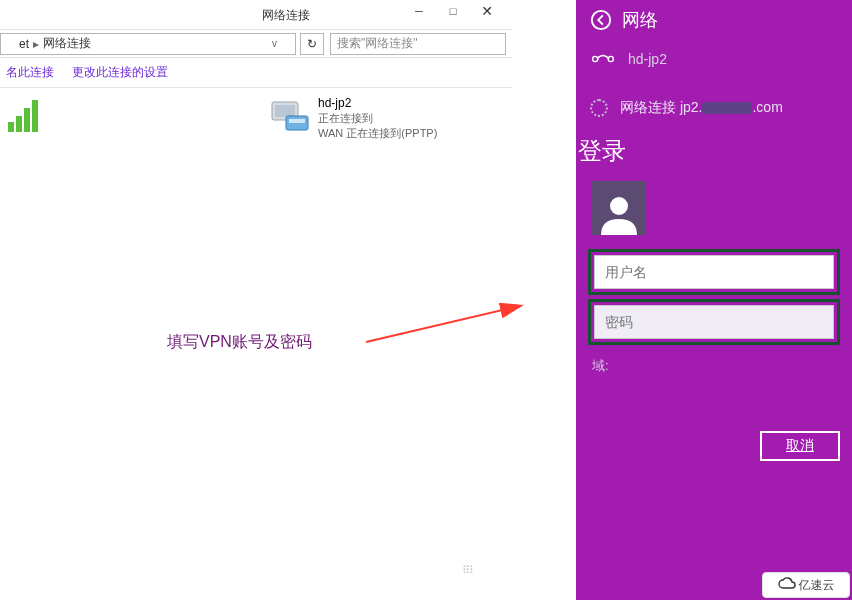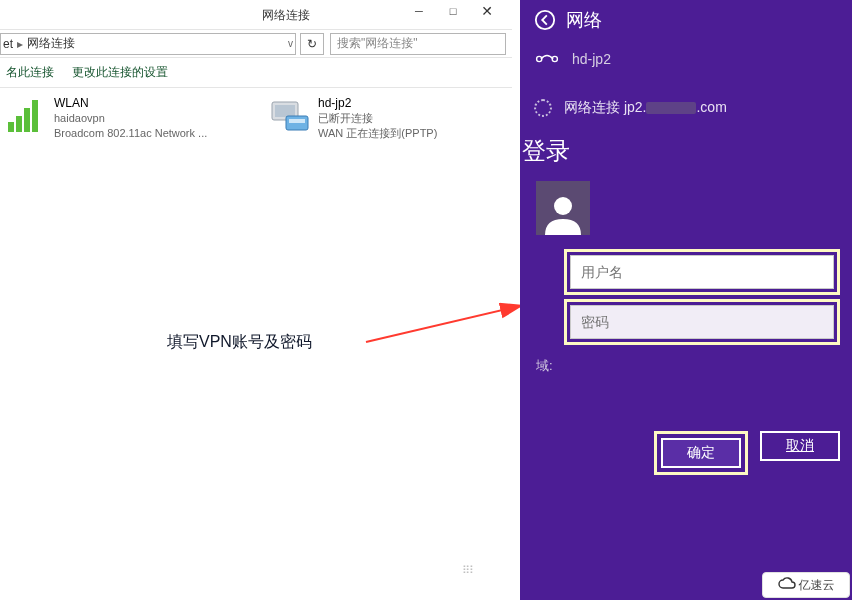--- a/index.html
+++ b/index.html
@@ -8,67 +8,67 @@
 
   
   .win { position:absolute; left:0; top:0; width:512px; height:600px; background:#fff; }
   .titlebar { height:30px; background:#fff; border-bottom:1px solid #e5e5e5; position:relative; }
   .titlebar .title { position:absolute; left:60px; right:0; text-align:center; line-height:30px; font-size:12px; color:#333; }
   .win-controls { position:absolute; right:8px; top:0; display:flex; gap:0; }
   .win-btn { width:34px; height:22px; display:flex; align-items:center; justify-content:center; font-size:11px; color:#333; }
   .win-btn.x { font-size:14px; }
 
   .addrbar { height:28px; border-bottom:1px solid #e5e5e5; display:flex; align-items:center; }
-  .addrbox { flex:1; height:22px; border:1px solid #b5b5b5; margin:0 4px 0 0; display:flex; align-items:center; padding:0 2px; font-size:12px; color:#333; }
+  .addrbox { flex:1; height:22px; border:1px solid #b5b5b5; margin:0 4px 0 0; display:flex; align-items:center; padding:0 18px; font-size:12px; color:#333; }
   .addrbox .sep { margin:0 4px; color:#666; }
   .addrbox .chev { margin-left:auto; color:#666; font-size:10px; }
   .refresh-btn { width:24px; height:22px; border:1px solid #b5b5b5; margin-right:6px; display:flex; align-items:center; justify-content:center; color:#333; }
   .searchbox { width:176px; height:22px; border:1px solid #b5b5b5; margin-right:6px; display:flex; align-items:center; padding:0 6px; color:#888; font-size:12px; }
 
-  .toolbar { height:30px; background:#fff; border-bottom:1px solid #e5e5e5; display:flex; align-items:center; padding:0 6px; gap:18px; color:#14532d; }
+  .toolbar { height:30px; background:#fff; border-bottom:1px solid #e5e5e5; display:flex; align-items:center; padding:0 6px; gap:18px; color:#6d28d9; }
 
   .panel { padding:8px 6px; display:flex; gap:34px; }
   .nc-item { display:flex; gap:8px; width:230px; }
   .nc-icon { width:40px; height:40px; }
   .nc-text { line-height:15px; }
   .nc-text .l1 { color:#000; font-size:12px; }
   .nc-text .l2, .nc-text .l3 { color:#666; font-size:11px; }
 
   
   .wlan-svg { width:40px; height:40px; }
   
   .device-svg { width:40px; height:40px; }
 
   
-  .anno-text { position:absolute; left:167px; top:332px; color:#0f172a; font-size:16px; }
+  .anno-text { position:absolute; left:167px; top:332px; color:#701a75; font-size:16px; }
   .anno-arrow { position:absolute; left:364px; top:300px; }
 
   
   .corner-marks { position:absolute; left:462px; top:564px; color:#bfbfbf; font-size:11px; letter-spacing:-1px; }
 
   
-  .charm { position:absolute; right:0; top:0; width:332px; height:600px; background:#4c1d95; color:#fff; }
+  .charm { position:absolute; right:0; top:0; width:276px; height:600px; background:#a21caf; color:#fff; }
   .charm-head { padding:8px 14px 4px 14px; display:flex; align-items:center; gap:10px; border-bottom:1px solid transparent; }
   .charm-head-icon { width:22px; height:22px; }
   .charm-head-text { font-size:18px; font-weight:300; }
 
   .net-row { display:flex; align-items:center; gap:12px; padding:12px 14px; color:#d6cfe2; font-size:14px; }
   .net-row .nicon { width:26px; height:20px; color:#fff; display:flex; align-items:center; }
 
   .connecting-row { display:flex; align-items:center; gap:12px; padding:18px 14px 8px 14px; color:#e9e2f3; font-size:14px; }
   .spinner { width:18px; height:18px; border-radius:50%; border:2px dotted #c9bede; display:inline-block; }
   .blur { display:inline-block; width:50px; height:12px; background:#5e4287; border-radius:2px; vertical-align:middle; }
 
   .login-title { font-size:24px; font-weight:300; padding:10px 14px 14px 2px; }
 
   .form-zone { margin:0 12px; }
   .avatar { width:54px; height:54px; background:#5b4a72; margin-left:4px; margin-bottom:14px; display:flex; align-items:flex-end; justify-content:center; }
   .avatar svg { width:44px; height:44px; }
 
-  .hl-box { border:3px solid #fef9c3; padding:3px; margin-bottom:4px;margin-left:32px; }
+  .hl-box { border:3px solid #14532d; padding:3px; margin-bottom:4px; }
   .field { width:100%; height:34px; border:1px solid #c9c9c9; background:#fff; color:#666; font-size:14px; padding:0 10px; outline:none; }
   .field.pwd { background:#f1edf6; }
 
   .domain-line { padding:8px 4px 0 4px; color:#d6cfe2; font-size:13px; }
 
   .action-zone { margin:56px 12px 0 12px; display:flex; justify-content:flex-end; gap:12px; }
   .pbtn { width:80px; height:30px; border:2px solid #fff; display:flex; align-items:center; justify-content:center; color:#fff; font-size:14px; }
   .pbtn.primary { background:#5a2ea6; }
   .pbtn.secondary { background:transparent;text-decoration:underline; }
   .hl-box.btn { padding:4px; display:inline-block; margin-bottom:0; }
@@ -113,39 +113,34 @@
 
       <div class="nc-item">
         <div class="nc-icon">
           <svg class="wlan-svg" viewBox="0 0 40 40">
             <rect x="2" y="26" width="6" height="10" fill="#5bbf3a"></rect>
             <rect x="10" y="20" width="6" height="16" fill="#5bbf3a"></rect>
             <rect x="18" y="12" width="6" height="24" fill="#5bbf3a"></rect>
             <rect x="26" y="4" width="6" height="32" fill="#5bbf3a"></rect>
           </svg>
         </div>
-        <div class="nc-text">
-          <div class="l1">WLAN</div>
-          <div class="l2">haidaovpn</div>
-          <div class="l3">Broadcom 802.11ac Network ...</div>
-        </div>
       </div>
 
       <div class="nc-item">
         <div class="nc-icon">
           <svg class="device-svg" viewBox="0 0 40 40">
             <rect x="2" y="6" width="26" height="18" rx="2" fill="#d9dde2" stroke="#9aa3ad"></rect>
             <rect x="5" y="9" width="20" height="12" fill="#b9c6d3"></rect>
             <rect x="16" y="20" width="22" height="14" rx="2" fill="#6eb2e4" stroke="#3a7db5"></rect>
             <rect x="19" y="23" width="16" height="4" fill="#cfe7f8"></rect>
           </svg>
         </div>
         <div class="nc-text">
           <div class="l1">hd-jp2</div>
-          <div class="l2">已断开连接</div>
+          <div class="l2">正在连接到</div>
           <div class="l3">WAN 正在连接到(PPTP)</div>
         </div>
       </div>
 
     </div>
 
     <div class="anno-text">填写VPN账号及密码</div>
     <svg class="anno-arrow" width="168" height="50">
       <defs>
         <marker id="ah" markerWidth="12" markerHeight="12" refX="10" refY="4" orient="auto">
@@ -202,23 +197,20 @@
         <input class="field" placeholder="用户名" style="">
       </div>
       <div class="hl-box">
         <input class="field pwd" type="password" placeholder="密码" style="">
       </div>
 
       <div class="domain-line">域:</div>
     </div>
 
     <div class="action-zone">
-      <div class="hl-box btn">
-        <div class="pbtn primary">确定</div>
-      </div>
       <div class="pbtn secondary">取消</div>
     </div>
   </div>
 
   <div class="watermark">
     <span class="cloud">
       <svg width="18" height="14" viewBox="0 0 18 14">
           <path d="M5 11a4 4 0 0 1 0-8 5 5 0 0 1 9 2 3 3 0 0 1 0 6Z" fill="none" stroke="#333" stroke-width="1.4"></path>
         </svg>
     </span>

